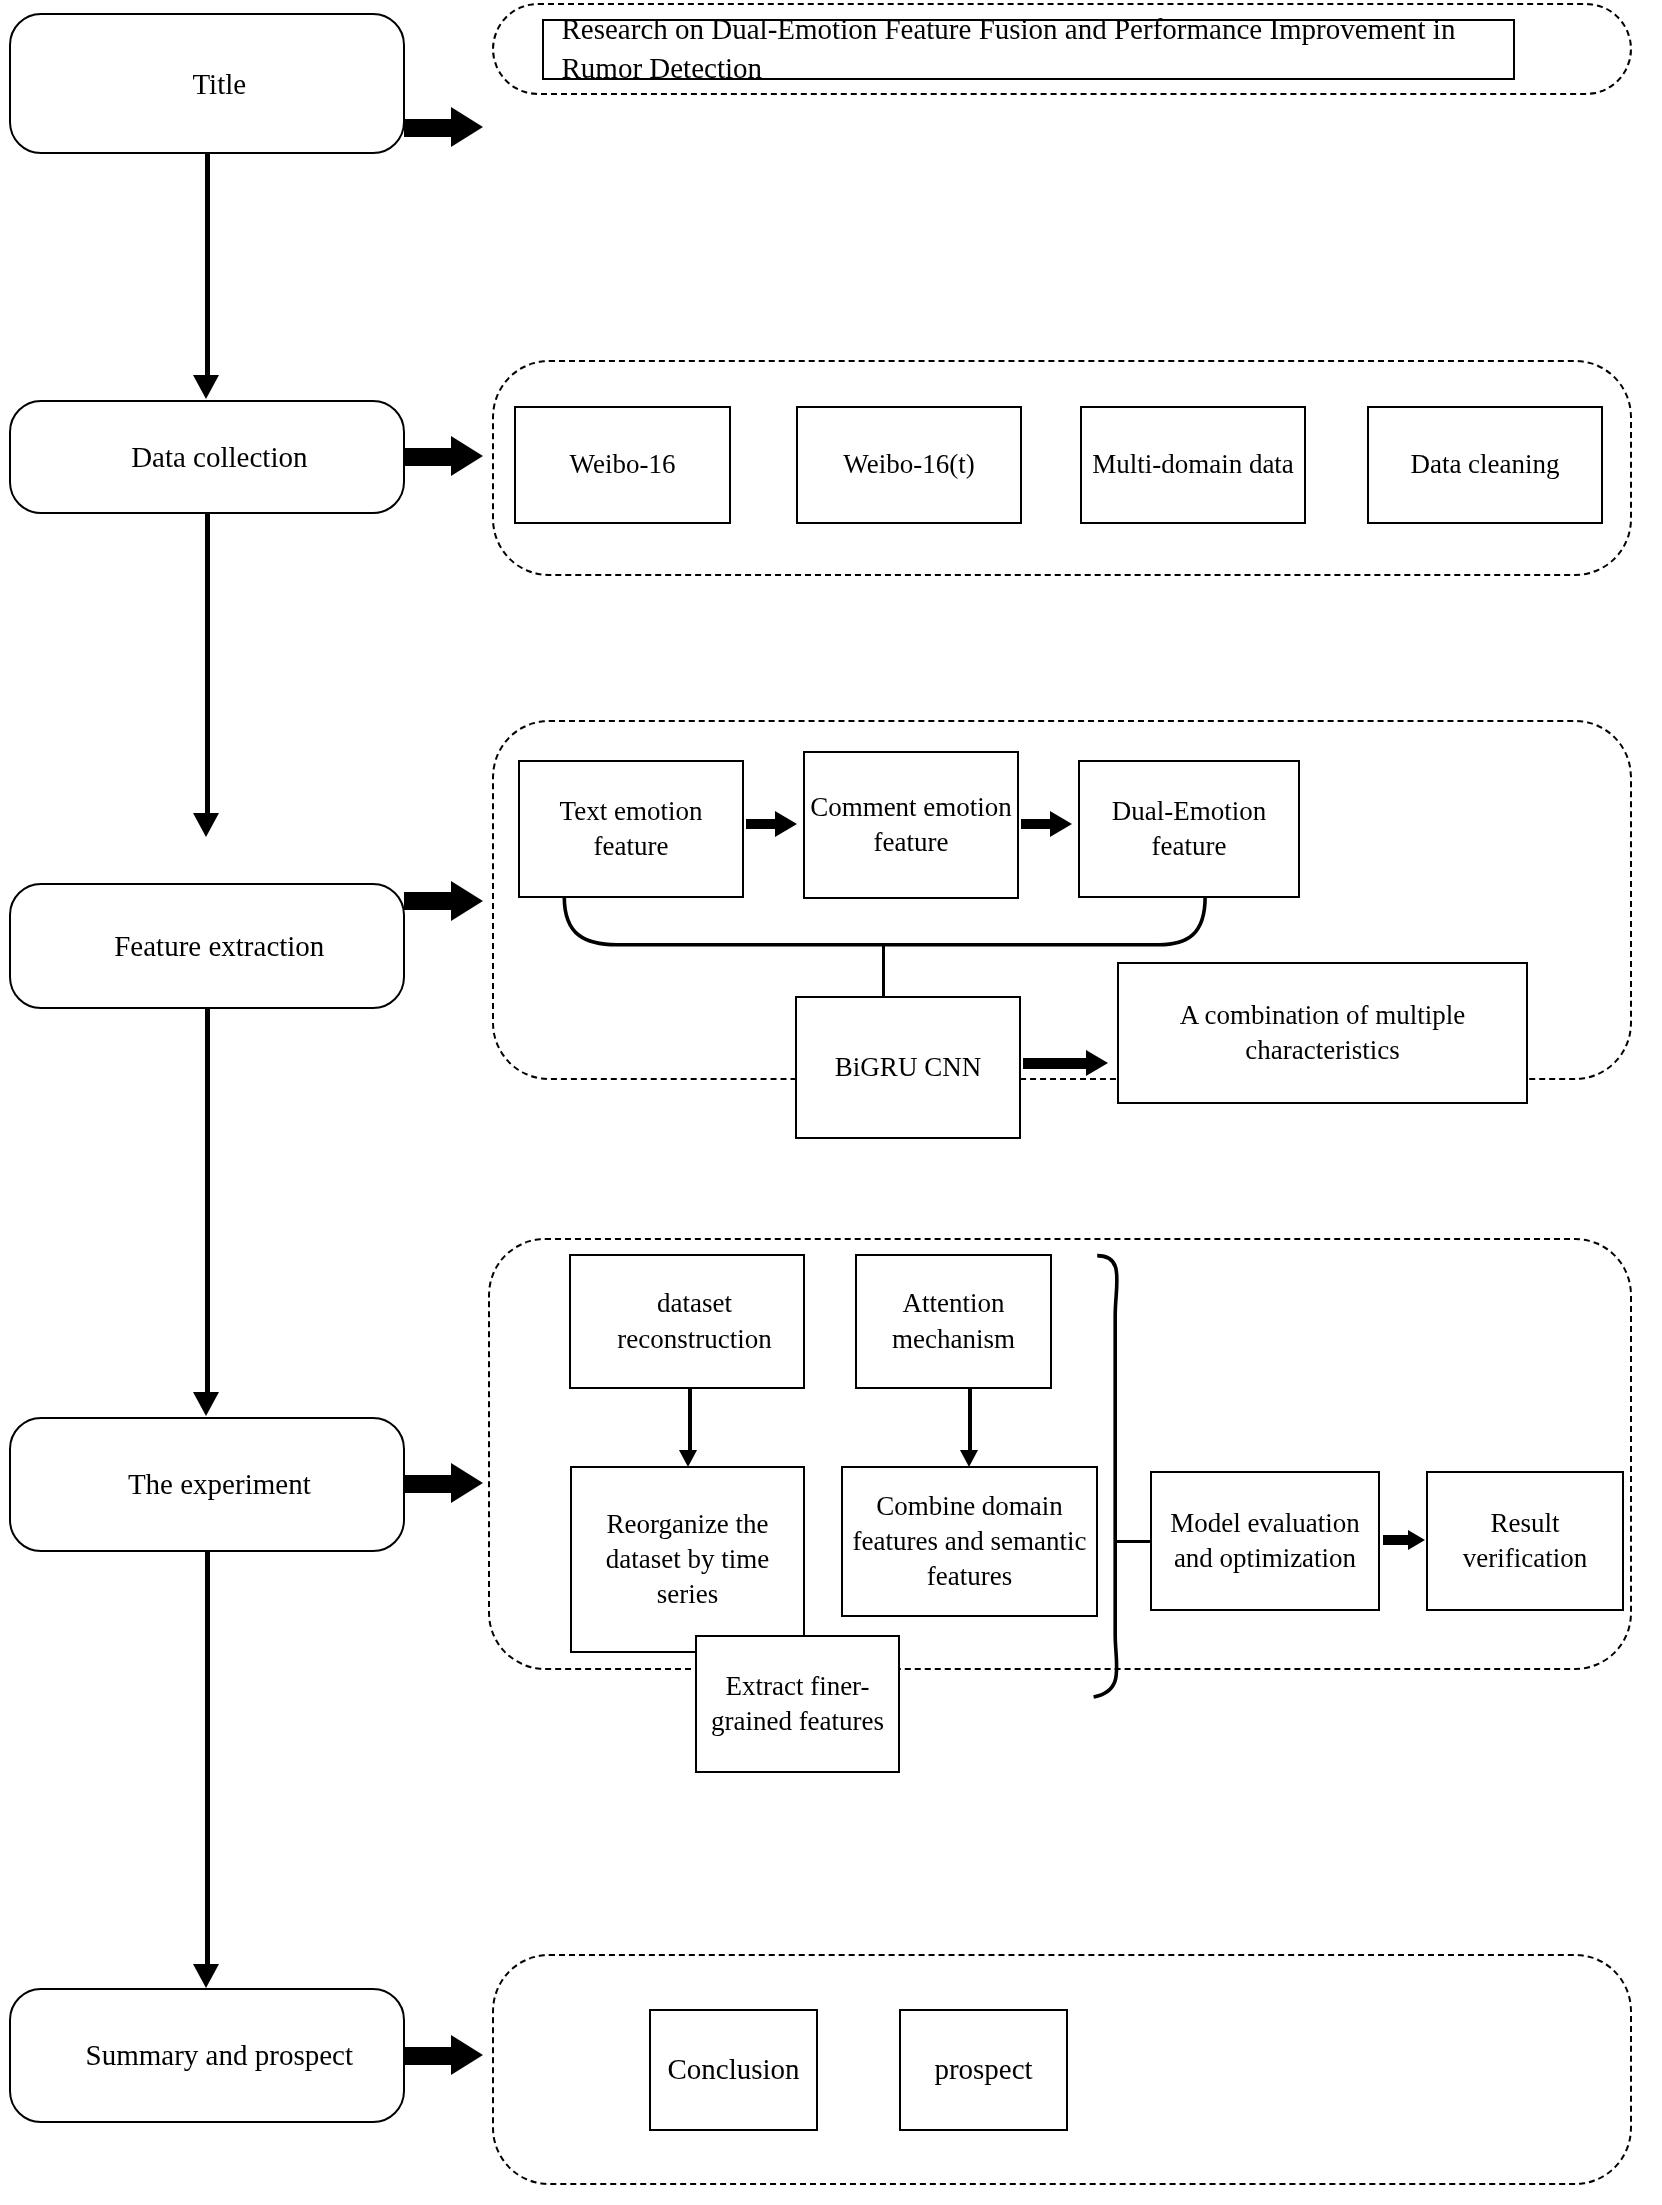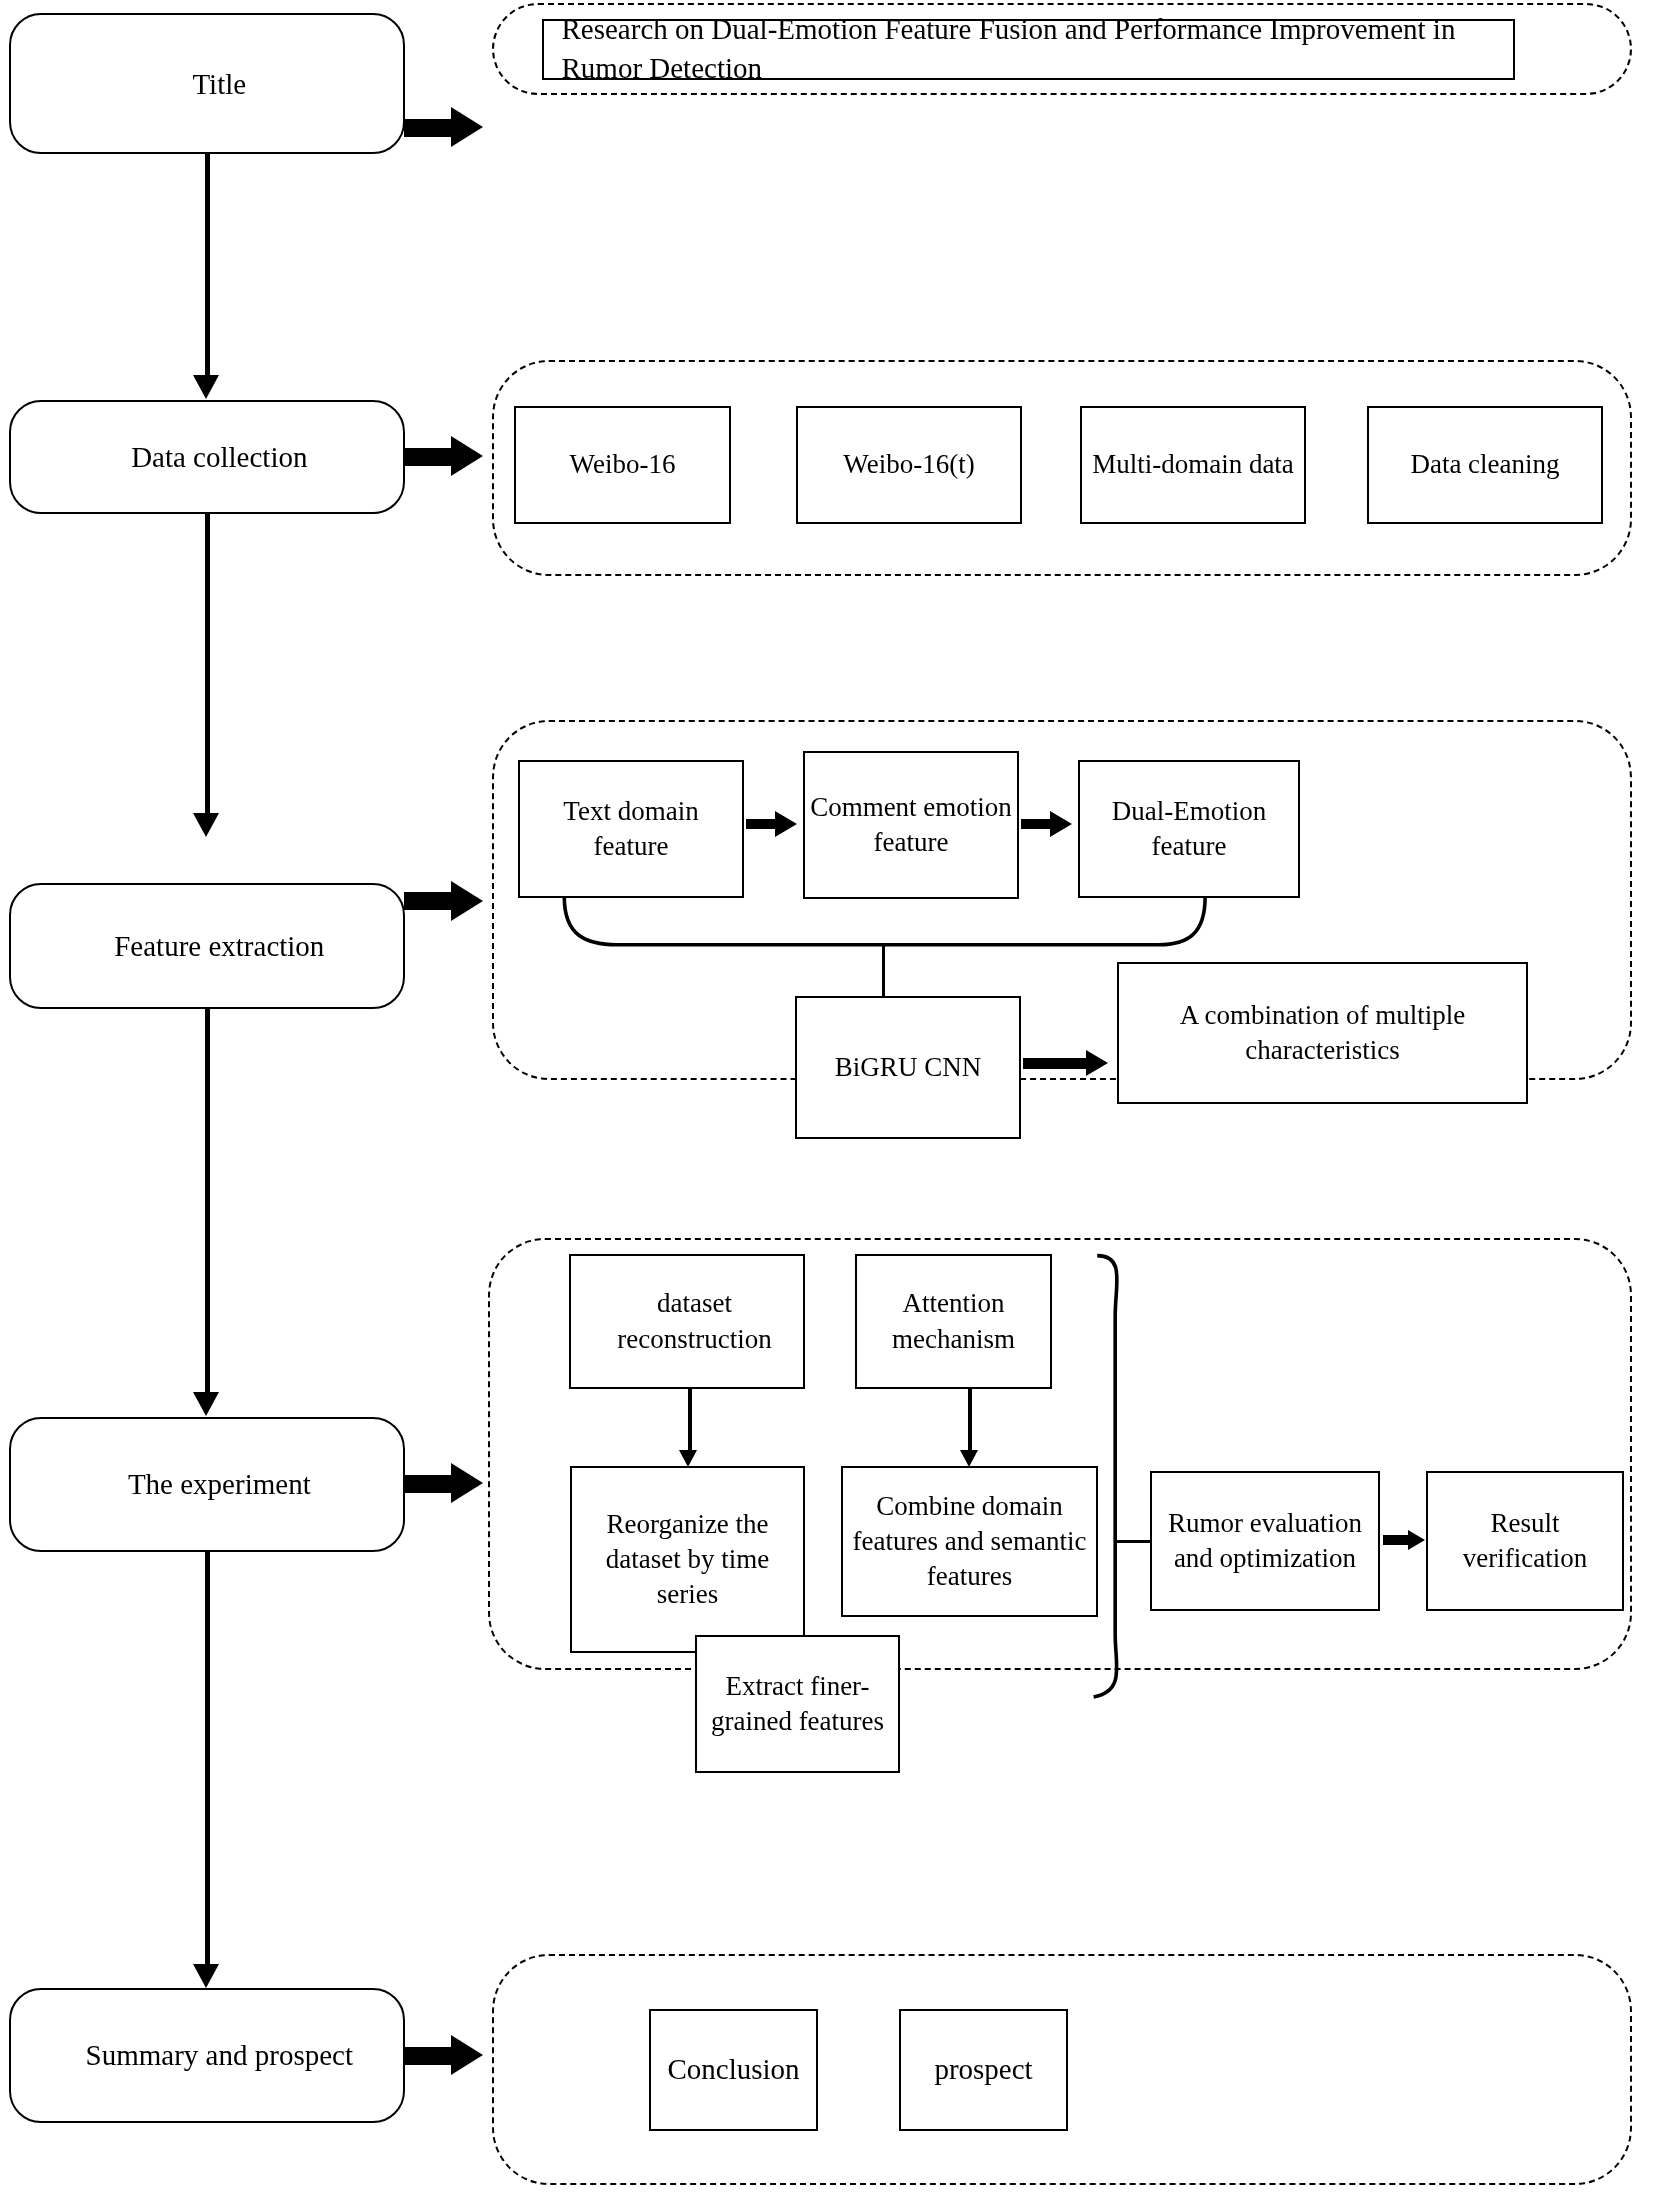--- a/index.html
+++ b/index.html
@@ -190,21 +190,21 @@
   <div class="stage" style="left:9.3px; top:838px; width:396px; height:126px;margin-top:45px;">
     <span>Feature extraction</span>
   </div>
 
   <div class="arrow-shaft" style="left:404px; top:892px; width:51px; height:17.5px;"></div>
   <div class="arrow-right-tip" style="left:451px; top:881px;"></div>
 
   <div class="group" style="left:492px; top:720px; width:1140px; height:360px;"></div>
 
   <div class="node" style="left:518px; top:760px; width:226px; height:138px;">
-    <span>Text domain feature</span>
+    <span>Text emotion feature</span>
   </div>
 
   <div class="arrow-shaft" style="left:746px; top:819px; width:33px; height:10.3px;"></div>
   <div class="arrow-right-tip sm" style="left:775px; top:811px;"></div>
 
   <div class="node" style="left:803px; top:751px; width:216px; height:148px;">
     <span>Comment emotion feature</span>
   </div>
 
   <div class="arrow-shaft" style="left:1021px; top:819px; width:33px; height:10.3px;"></div>
@@ -261,21 +261,21 @@
     <span>Combine domain features and semantic features</span>
   </div>
 
   <div class="node" style="left:695px; top:1635px; width:205px; height:138px;justify-content:flex-end;">
     <span>Extract finer- grained features</span>
   </div>
 
   <div class="thin-h" style="left:1115px; top:1540px; width:36px; height:3.1px;"></div>
 
   <div class="node" style="left:1150px; top:1471px; width:230px; height:140px;">
-    <span>Rumor evaluation and optimization</span>
+    <span>Model evaluation and optimization</span>
   </div>
 
   <div class="arrow-shaft" style="left:1383px; top:1535px; width:30px; height:10.3px;"></div>
   <div class="arrow-right-tip xs" style="left:1408px; top:1530px;"></div>
 
   <div class="node" style="left:1426px; top:1471px; width:198px; height:140px;">
     <span>Result verification</span>
   </div>
 
   <div class="vline" style="left:205px; top:1550px; width:4.6px; height:416px;"></div>

